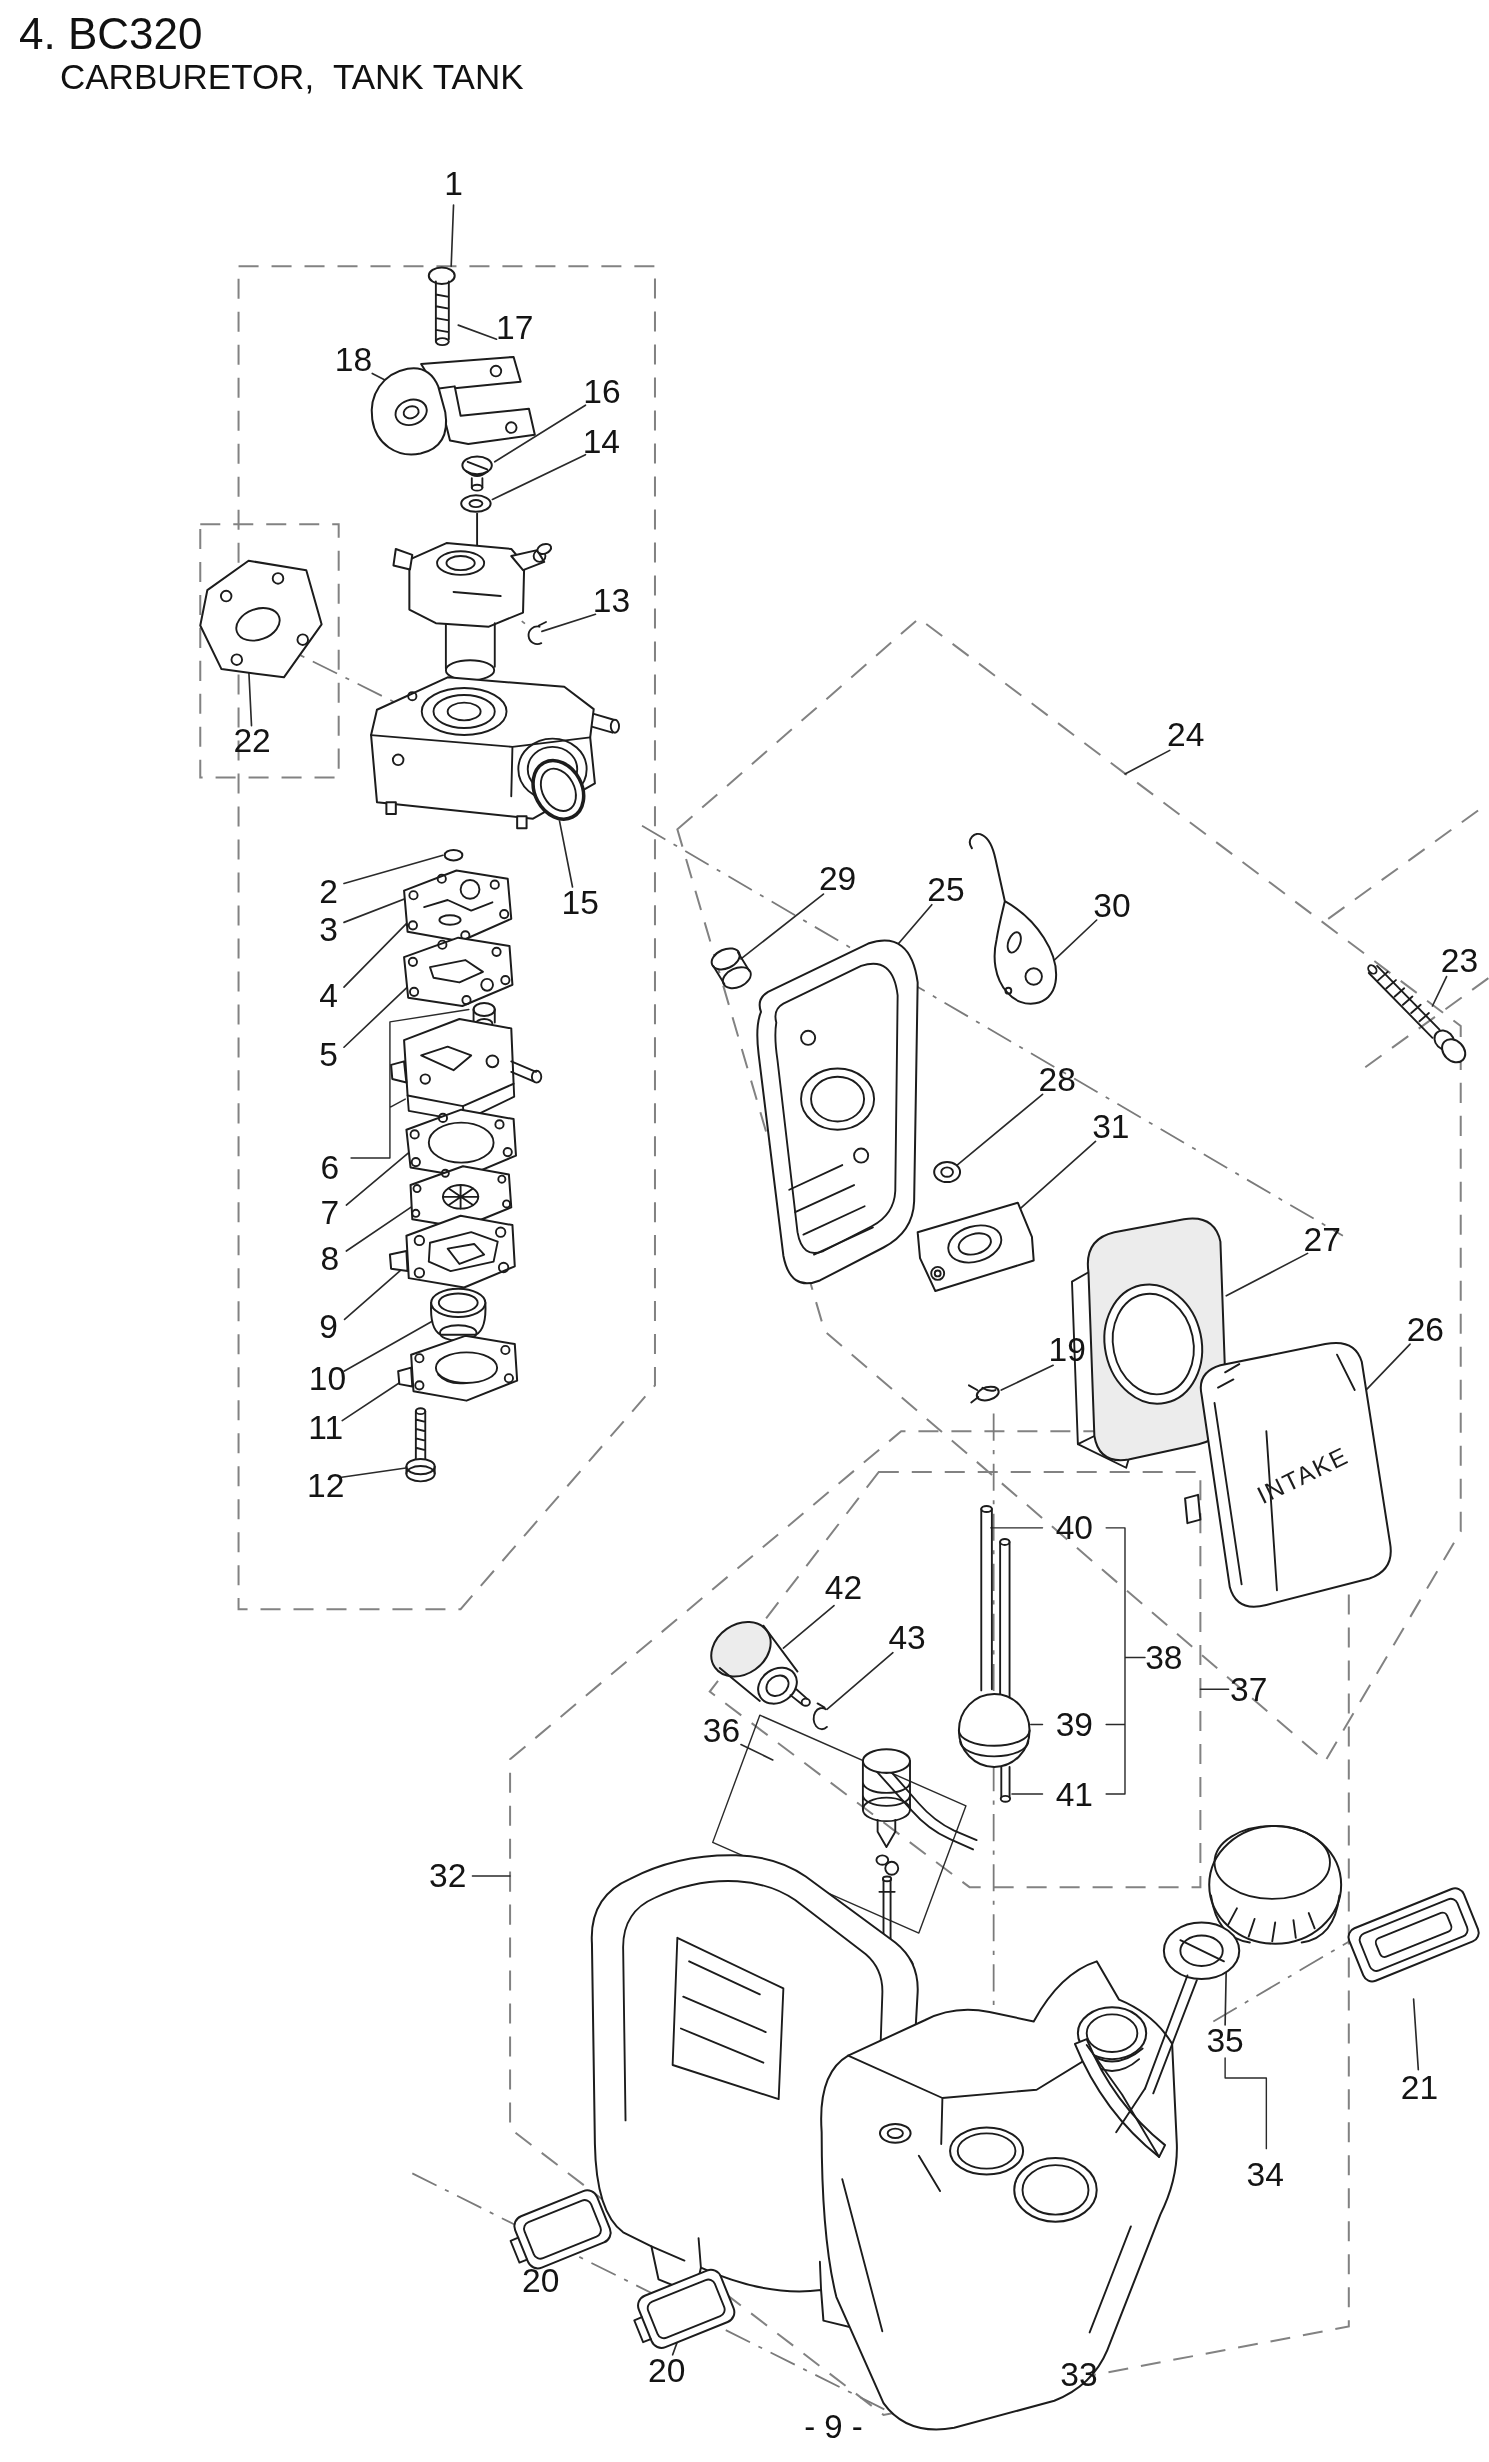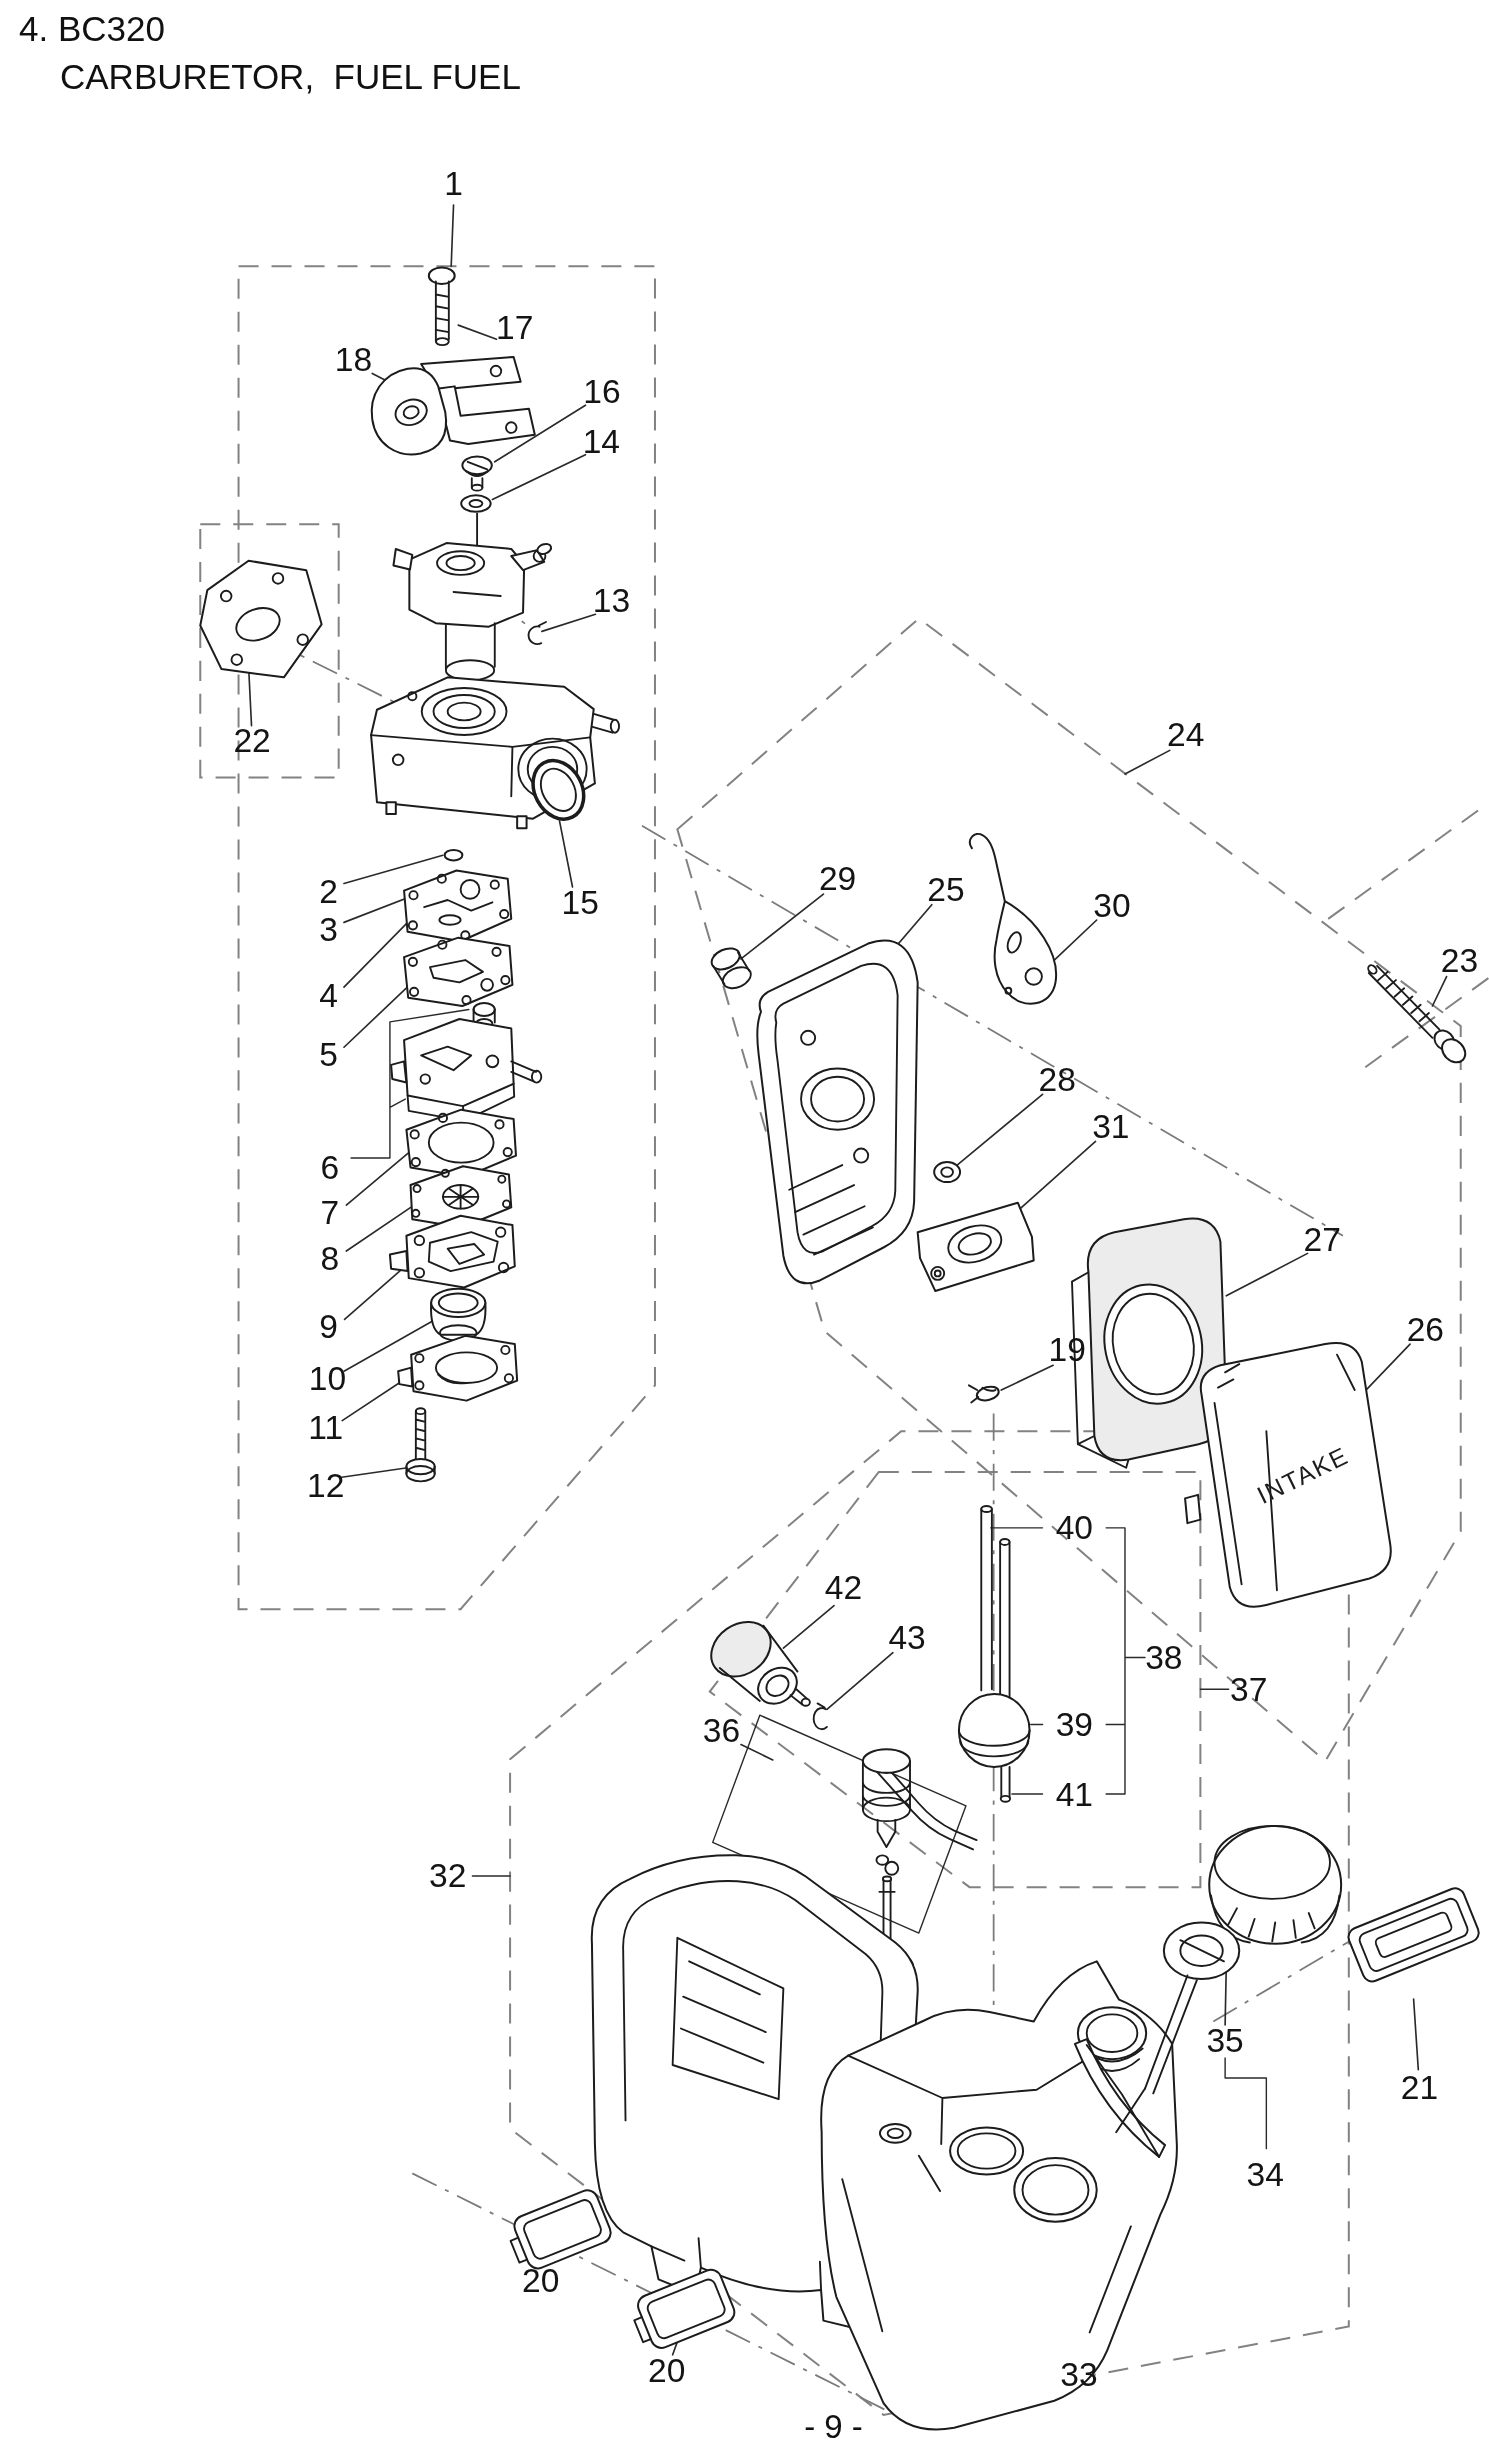--- a/index.html
+++ b/index.html
@@ -1,37 +1,37 @@
 <!DOCTYPE html>
 <html style="font-size:9.4px"><head>
 <meta charset="utf-8">
 <style>
   html,body{margin:0;padding:0;background:#ffffff;}
   body{width:1489px;height:2462px;position:relative;font-family:"Liberation Sans",sans-serif;}
-  .title1{position:absolute;left:19px;top:9.4px;font-size:35px;color:#111;white-space:pre;}
+  .title1{position:absolute;left:19px;top:9.4px;font-size:44px;color:#111;white-space:pre;}
   .title2{position:absolute;left:60px;top:57px;font-size:35px;color:#111;white-space:pre;}
   .footer{position:absolute;left:745px;top:2408px;width:177px;text-align:center;font-size:33px;color:#111;}
   svg{position:absolute;left:0;top:0;}
   svg *{vector-effect:none;}
   .art{fill:none;stroke:#1c1c1c;stroke-width:3.2;stroke-linecap:round;stroke-linejoin:round;}
   .artw{fill:#ffffff;stroke:#1c1c1c;stroke-width:3.4;stroke-linecap:round;stroke-linejoin:round;}
   .artg{fill:#ececec;stroke:#1c1c1c;stroke-width:3.4;stroke-linecap:round;stroke-linejoin:round;}
   .artd{fill:#6f6f6f;stroke:#1c1c1c;stroke-width:2.6;}
   .dash{fill:none;stroke:#828282;stroke-width:3.4;stroke-dasharray:34 22;}
   .dd{fill:none;stroke:#7a7a7a;stroke-width:3;stroke-dasharray:46 16 7 16;}
   .ldr{fill:none;stroke:#2a2a2a;stroke-width:2.8;stroke-linecap:round;}
   .thin{fill:none;stroke:#2a2a2a;stroke-width:2.4;stroke-linecap:round;stroke-linejoin:round;}
   .plabel{font-family:"Liberation Sans",sans-serif;font-size:57px;fill:#141414;text-anchor:middle;dominant-baseline:central;}
   .intake{font-family:"Liberation Sans",sans-serif;font-size:42px;fill:#1c1c1c;letter-spacing:3px;text-anchor:middle;dominant-baseline:central;}
 </style>
 </head>
 <body>
 
 <div class="title1">4. BC320</div>
-<div class="title2">CARBURETOR,  FUEL FUEL</div>
+<div class="title2">CARBURETOR,  TANK TANK</div>
 
 <svg width="1489" height="2462" viewBox="0 0 2528 4180">
 
   <g>
     <path class="dash" d="M405,452 H1112 V2352 L782,2732 H405 Z"></path>
     <path class="dash" d="M340,890 H575 V1320 H340 Z"></path>
     <path class="dash" d="M1150,1408 L1560,1050 L2480,1742 L2480,2600 L2250,2990 L1400,2260 Z"></path>
     <path class="dash" d="M2255,1560 L2515,1372 M2318,1812 L2528,1660"></path>
     <path class="dash" d="M866,2987 L1530,2430 H2290 V3950 L1500,4100 L866,3614 Z"></path>
     <path class="dash" d="M1492,2499 H2038 V3204 H1646 L1205,2872 Z"></path>

